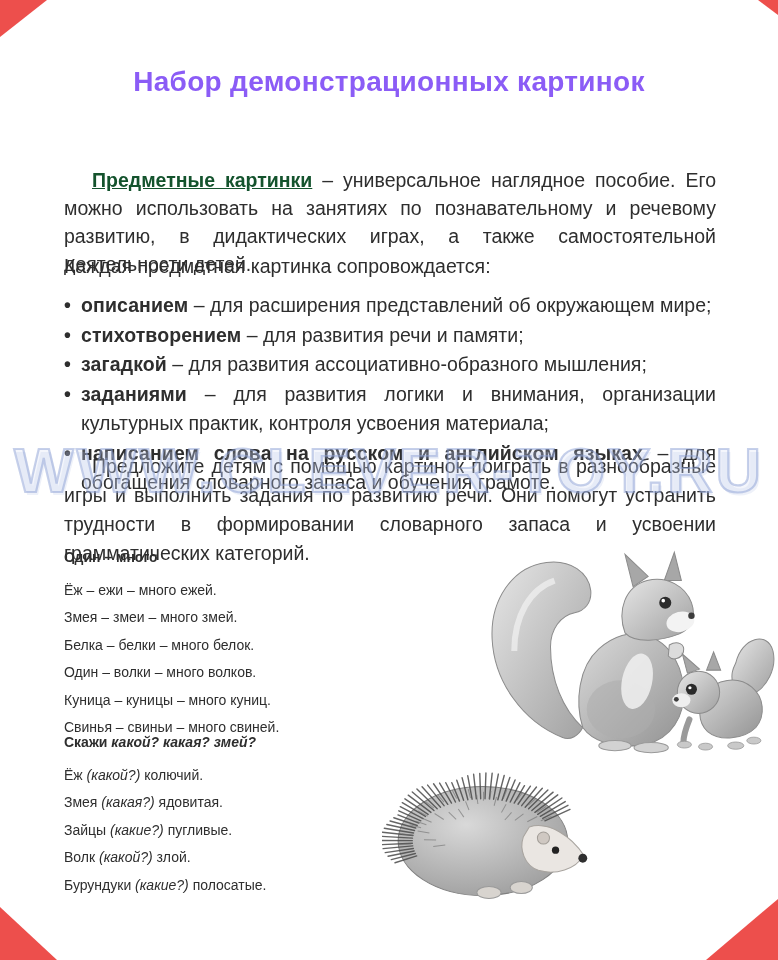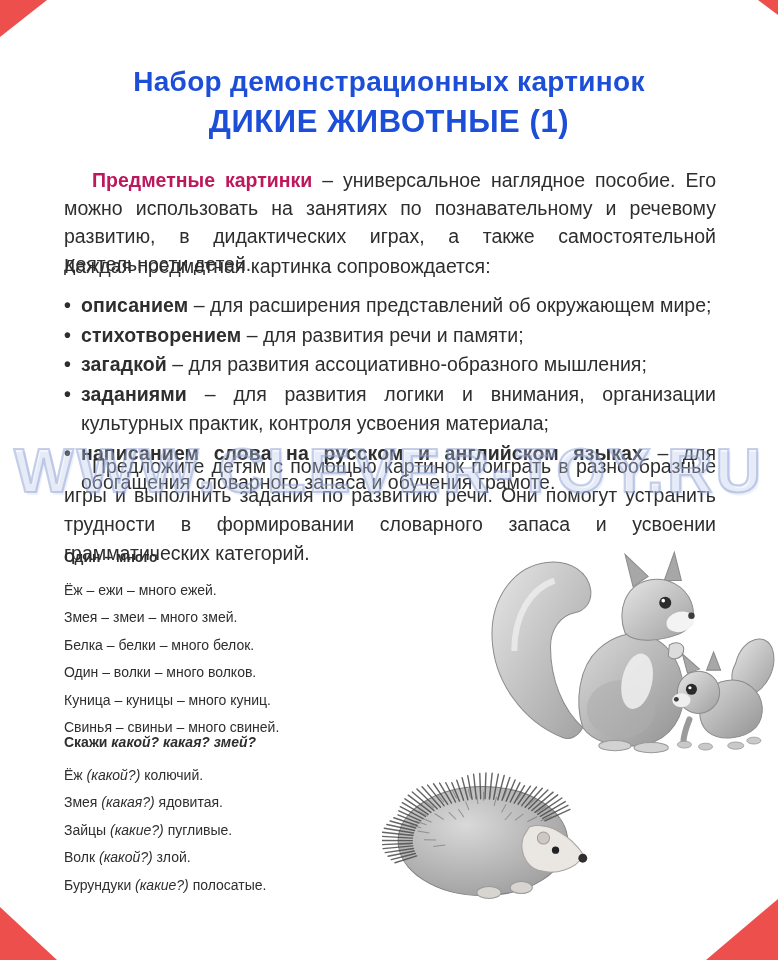--- a/index.html
+++ b/index.html
@@ -7,28 +7,28 @@
     position:relative;width:778px;height:960px;background:#fff;overflow:hidden;
     font-family:"Liberation Sans",sans-serif;color:#2e2e2e;
   }
   
   .tri{position:absolute;width:0;height:0;}
   .tri-tl{top:0;left:0;border-top:37px solid #ed4f4c;border-right:47px solid transparent;}
   .tri-tr{top:0;right:0;border-top:15px solid #ed4f4c;border-left:20px solid transparent;}
   .tri-bl{bottom:0;left:0;border-bottom:53px solid #ed4f4c;border-right:57px solid transparent;}
   .tri-br{bottom:0;right:0;border-bottom:61px solid #ed4f4c;border-left:72px solid transparent;}
 
-  .title{position:absolute;top:64px;left:0;right:0;text-align:center;color:#1d4ed8;font-weight:bold;line-height:1.3;}
+  .title{position:absolute;top:64px;left:0;right:0;text-align:center;color:#8b5cf6;font-weight:bold;line-height:1.3;}
   .title .l1{font-size:28px;letter-spacing:0.3px;}
   .title .l2{font-size:31px;letter-spacing:0.6px;margin-top:2px;}
 
   .block{position:absolute;left:64px;width:652px;}
   .para{font-size:19.5px;line-height:28px;text-align:justify;margin:0;}
   .para.indent{text-indent:28px;}
-  .lead-red{color:#be185d;font-weight:bold;}
+  .lead-red{color:#14532d;font-weight:bold;text-decoration:underline;}
 
   .intro{top:166px;}
   .accomp-intro{top:252px;text-align:left;}
   .bullets{top:291px;margin:0;padding:0;list-style:none;}
   .bullets li{position:relative;padding-left:17px;font-size:19.5px;line-height:29.5px;text-align:justify;}
   .bullets li::before{content:"\2022";position:absolute;left:0;top:0;font-weight:bold;color:#2e2e2e;}
   .bullets b{letter-spacing:0.1px;}
 
   .suggest{top:452px;line-height:29px;}
 
@@ -57,21 +57,20 @@
 
 <div class="page">
 
   <div class="tri tri-tl"></div>
   <div class="tri tri-tr"></div>
   <div class="tri tri-bl"></div>
   <div class="tri tri-br"></div>
 
   <div class="title">
     <div class="l1">Набор демонстрационных картинок</div>
-    <div class="l2">ДИКИЕ ЖИВОТНЫЕ (1)</div>
   </div>
 
   <p class="block para indent intro"><b class="lead-red">Предметные картинки</b><span> – универсальное наглядное пособие. Его можно использовать на занятиях по познавательному и речевому развитию, в дидактических играх, а также самостоятельной деятельности детей.</span></p>
 
   <p class="block para accomp-intro">Каждая предметная картинка сопровождается:</p>
 
   <ul class="block bullets">
     <li><b>описанием</b><span> – для расширения представлений об окружающем мире;</span></li>
     <li><b>стихотворением</b><span> – для развития речи и памяти;</span></li>
     <li><b>загадкой</b><span> – для развития ассоциативно-образного мышления;</span></li>

